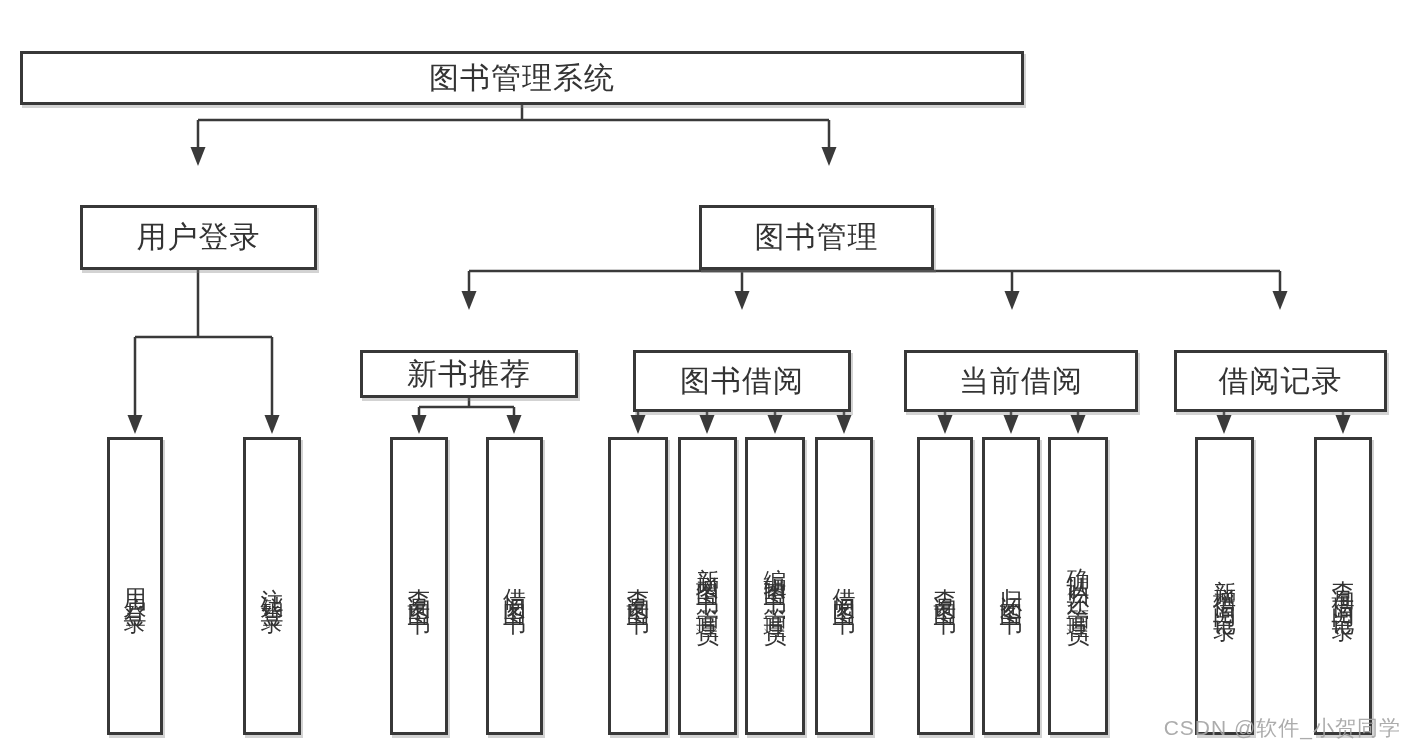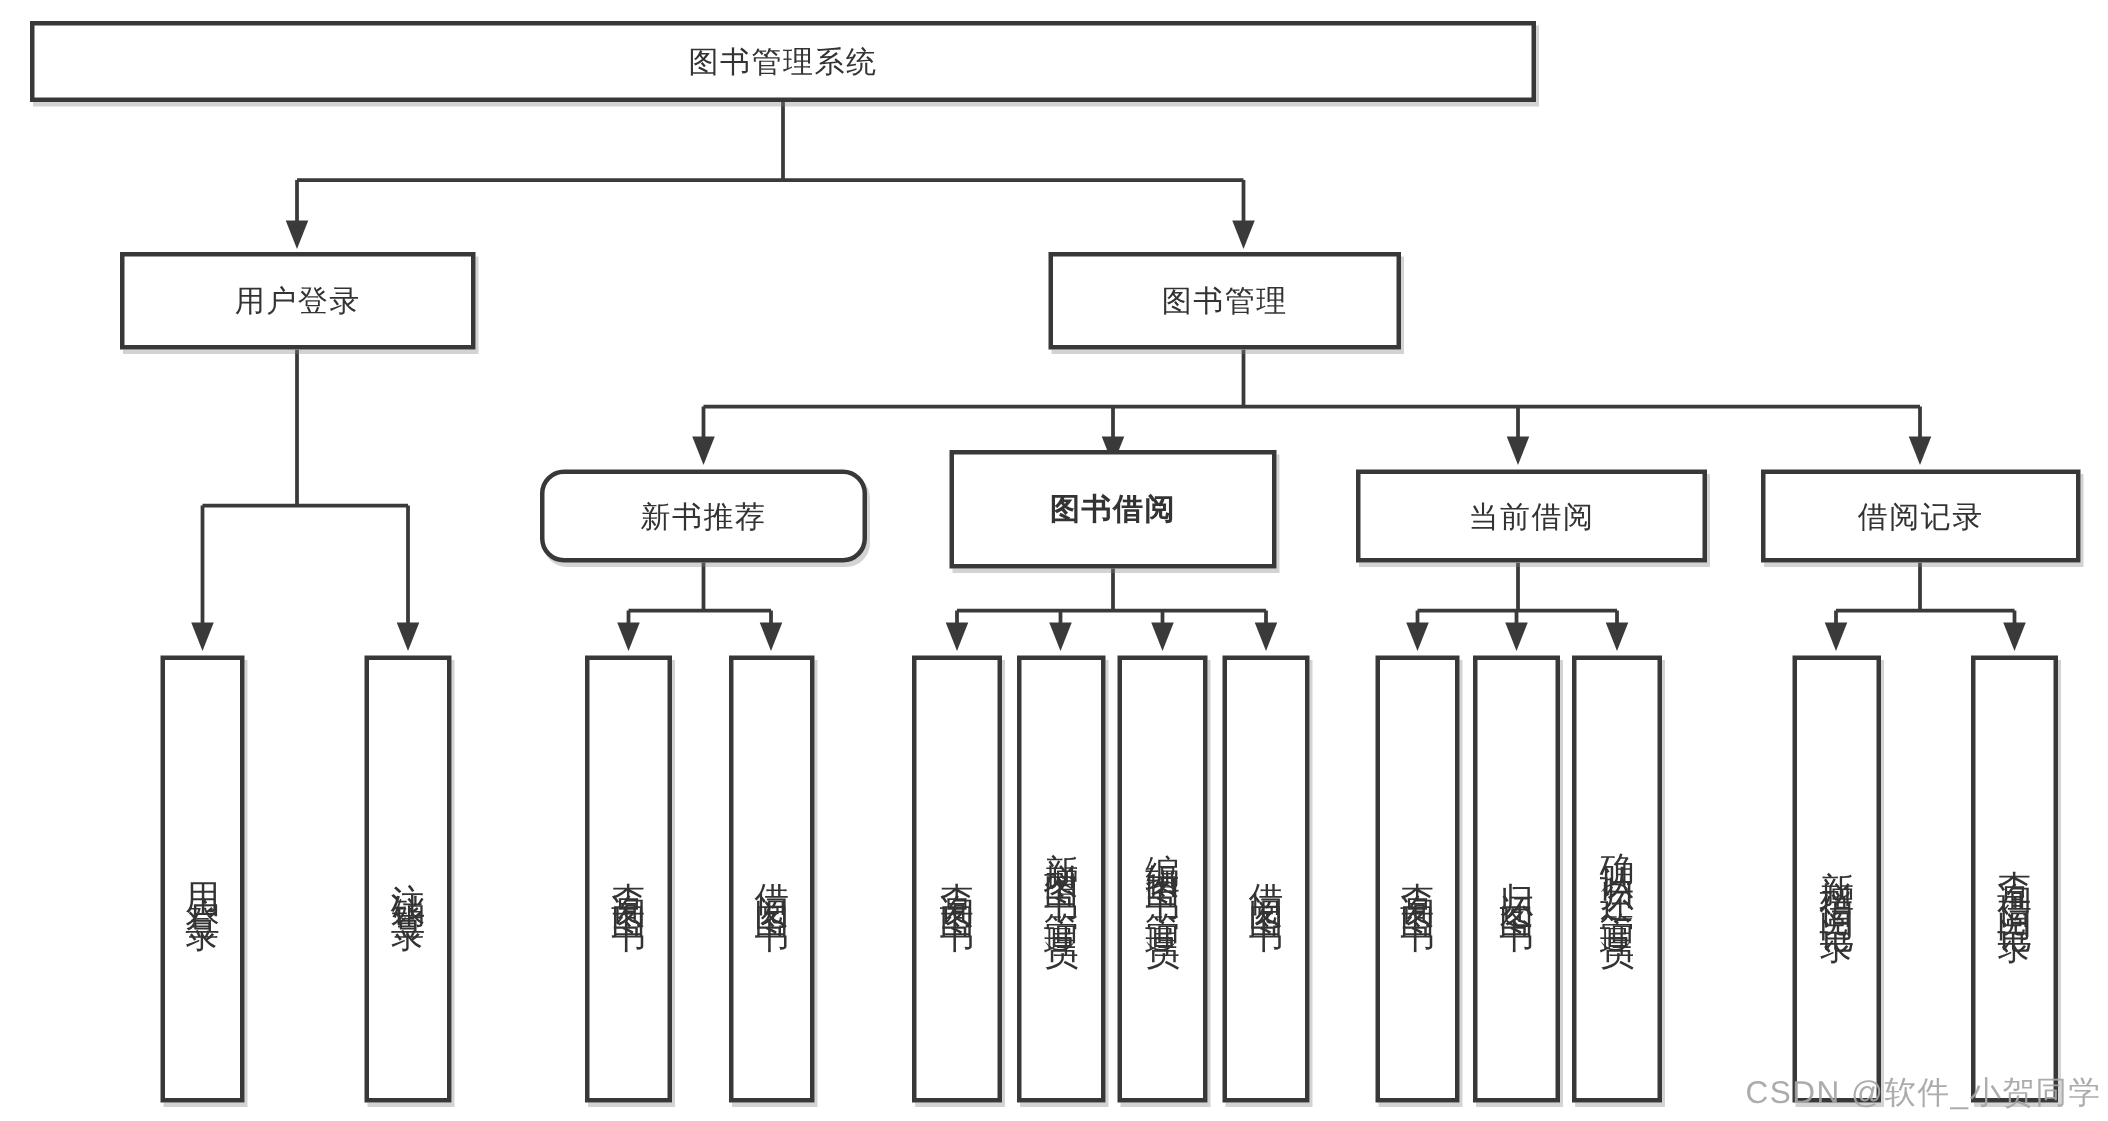--- a/index.html
+++ b/index.html
@@ -39,23 +39,24 @@
     background: #ffffff;
     border: 3px solid #383838;
     box-shadow: 2px 3px 0 rgba(130,130,130,0.35);
     display: flex;
     align-items: center;
     justify-content: center;
     color: #333333;
     z-index: 2;
   }
   .h-label {
-    font-size: 20px;
+    font-size: 30px;
     letter-spacing: 1px;
     white-space: nowrap;
+    margin-top: 37px;
   }
   .leaf {
     writing-mode: vertical-rl;
     text-orientation: mixed;
     font-size: 23px;
     letter-spacing: 8px;
     line-height: 1;
     white-space: nowrap;
   }
   .watermark {
@@ -108,22 +109,22 @@
     <path d="M1280 375 V407 M1224 407 H1343 M1224 407 V418 M1343 407 V418"></path>
     <polygon points="1216.5,415 1231.5,415 1224,434"></polygon>
     <polygon points="1335.5,415 1350.5,415 1343,434"></polygon>
   </svg>
 
   <div class="box h-label" style="left:20px; top:14px; width:1004px; height:54px;">图书管理系统</div>
 
   <div class="box h-label" style="left:80px; top:168px; width:237px; height:65px;">用户登录</div>
   <div class="box h-label" style="left:699px; top:168px; width:235px; height:65px;">图书管理</div>
 
-  <div class="box h-label" style="left:360px; top:313px; width:218px; height:62px;border-radius:16px;">新书推荐</div>
-  <div class="box h-label" style="left:633px; top:300px; width:218px; height:79px;font-weight:bold;">图书借阅</div>
+  <div class="box h-label" style="left:360px; top:313px; width:218px; height:48px;">新书推荐</div>
+  <div class="box h-label" style="left:633px; top:313px; width:218px; height:62px;">图书借阅</div>
   <div class="box h-label" style="left:904px; top:313px; width:234px; height:62px;">当前借阅</div>
   <div class="box h-label" style="left:1174px; top:313px; width:213px; height:62px;">借阅记录</div>
 
   <div class="box leaf" style="left:107px; top:437px; width:56px; height:298px;">用户登录</div>
   <div class="box leaf" style="left:243px; top:437px; width:58px; height:298px;">注销登录</div>
 
   <div class="box leaf" style="left:390px; top:437px; width:58px; height:298px;">查询图书</div>
   <div class="box leaf" style="left:486px; top:437px; width:57px; height:298px;">借阅图书</div>
 
   <div class="box leaf" style="left:608px; top:437px; width:60px; height:298px;">查询图书</div>

